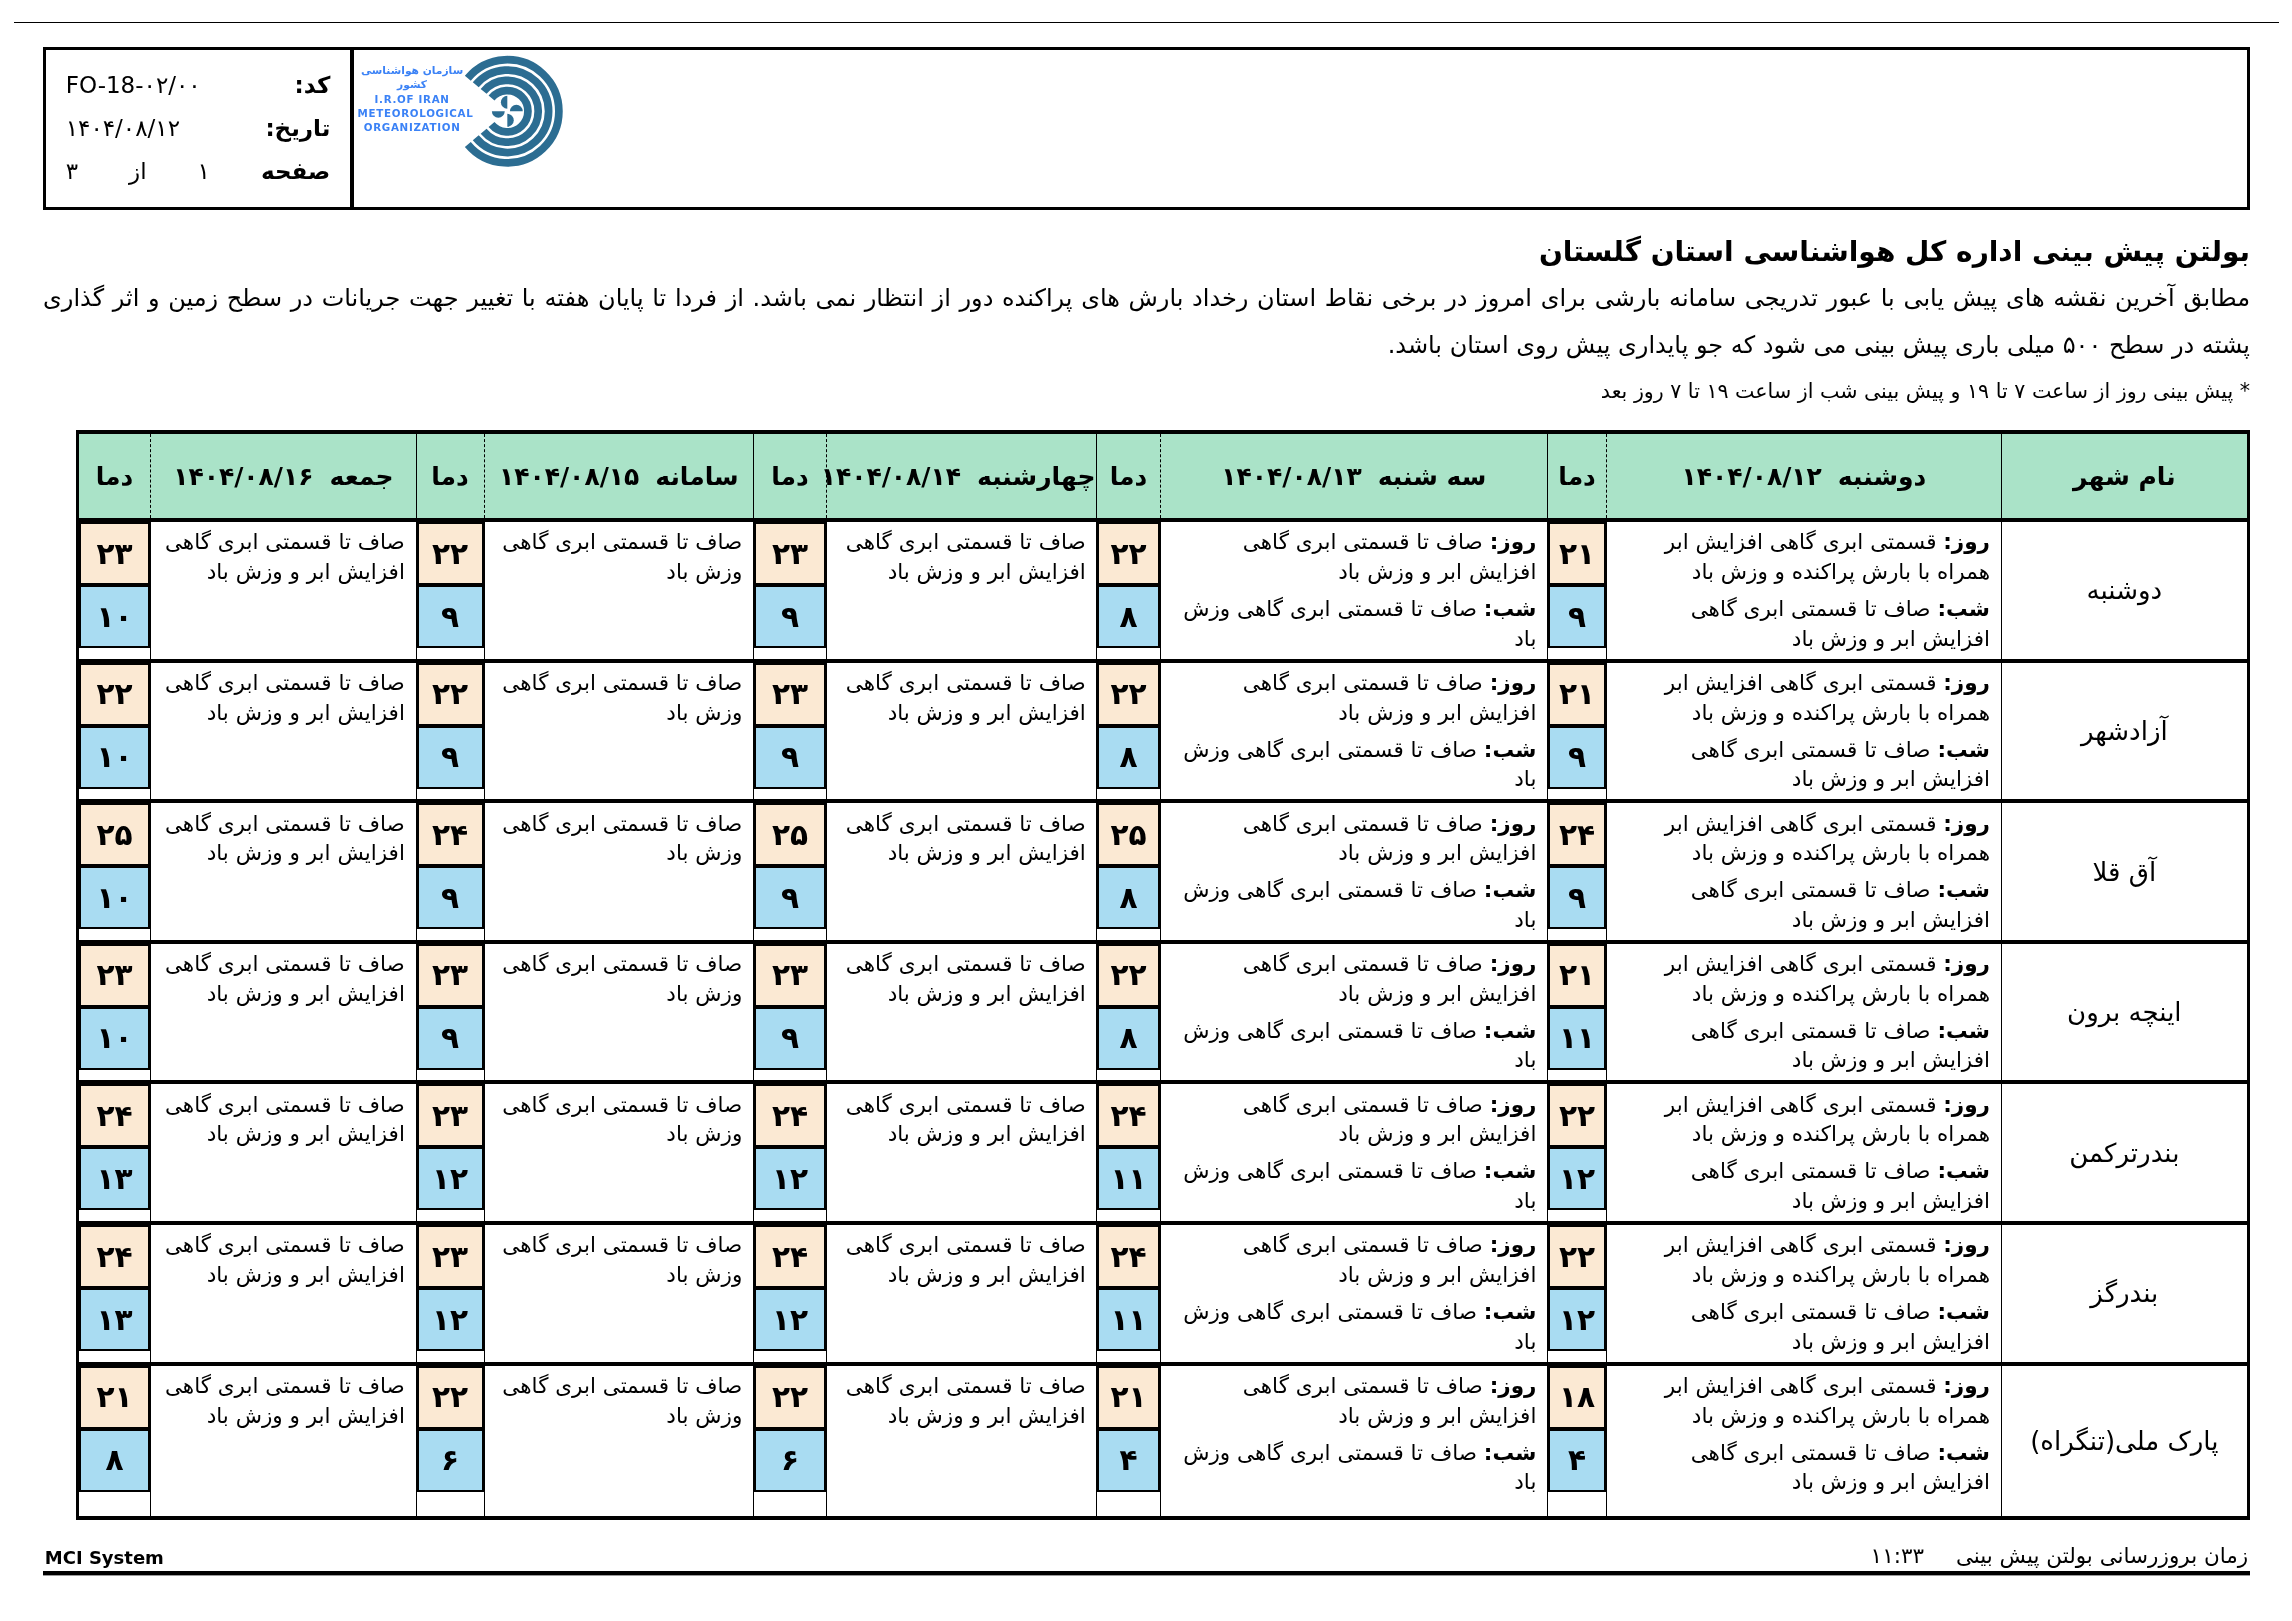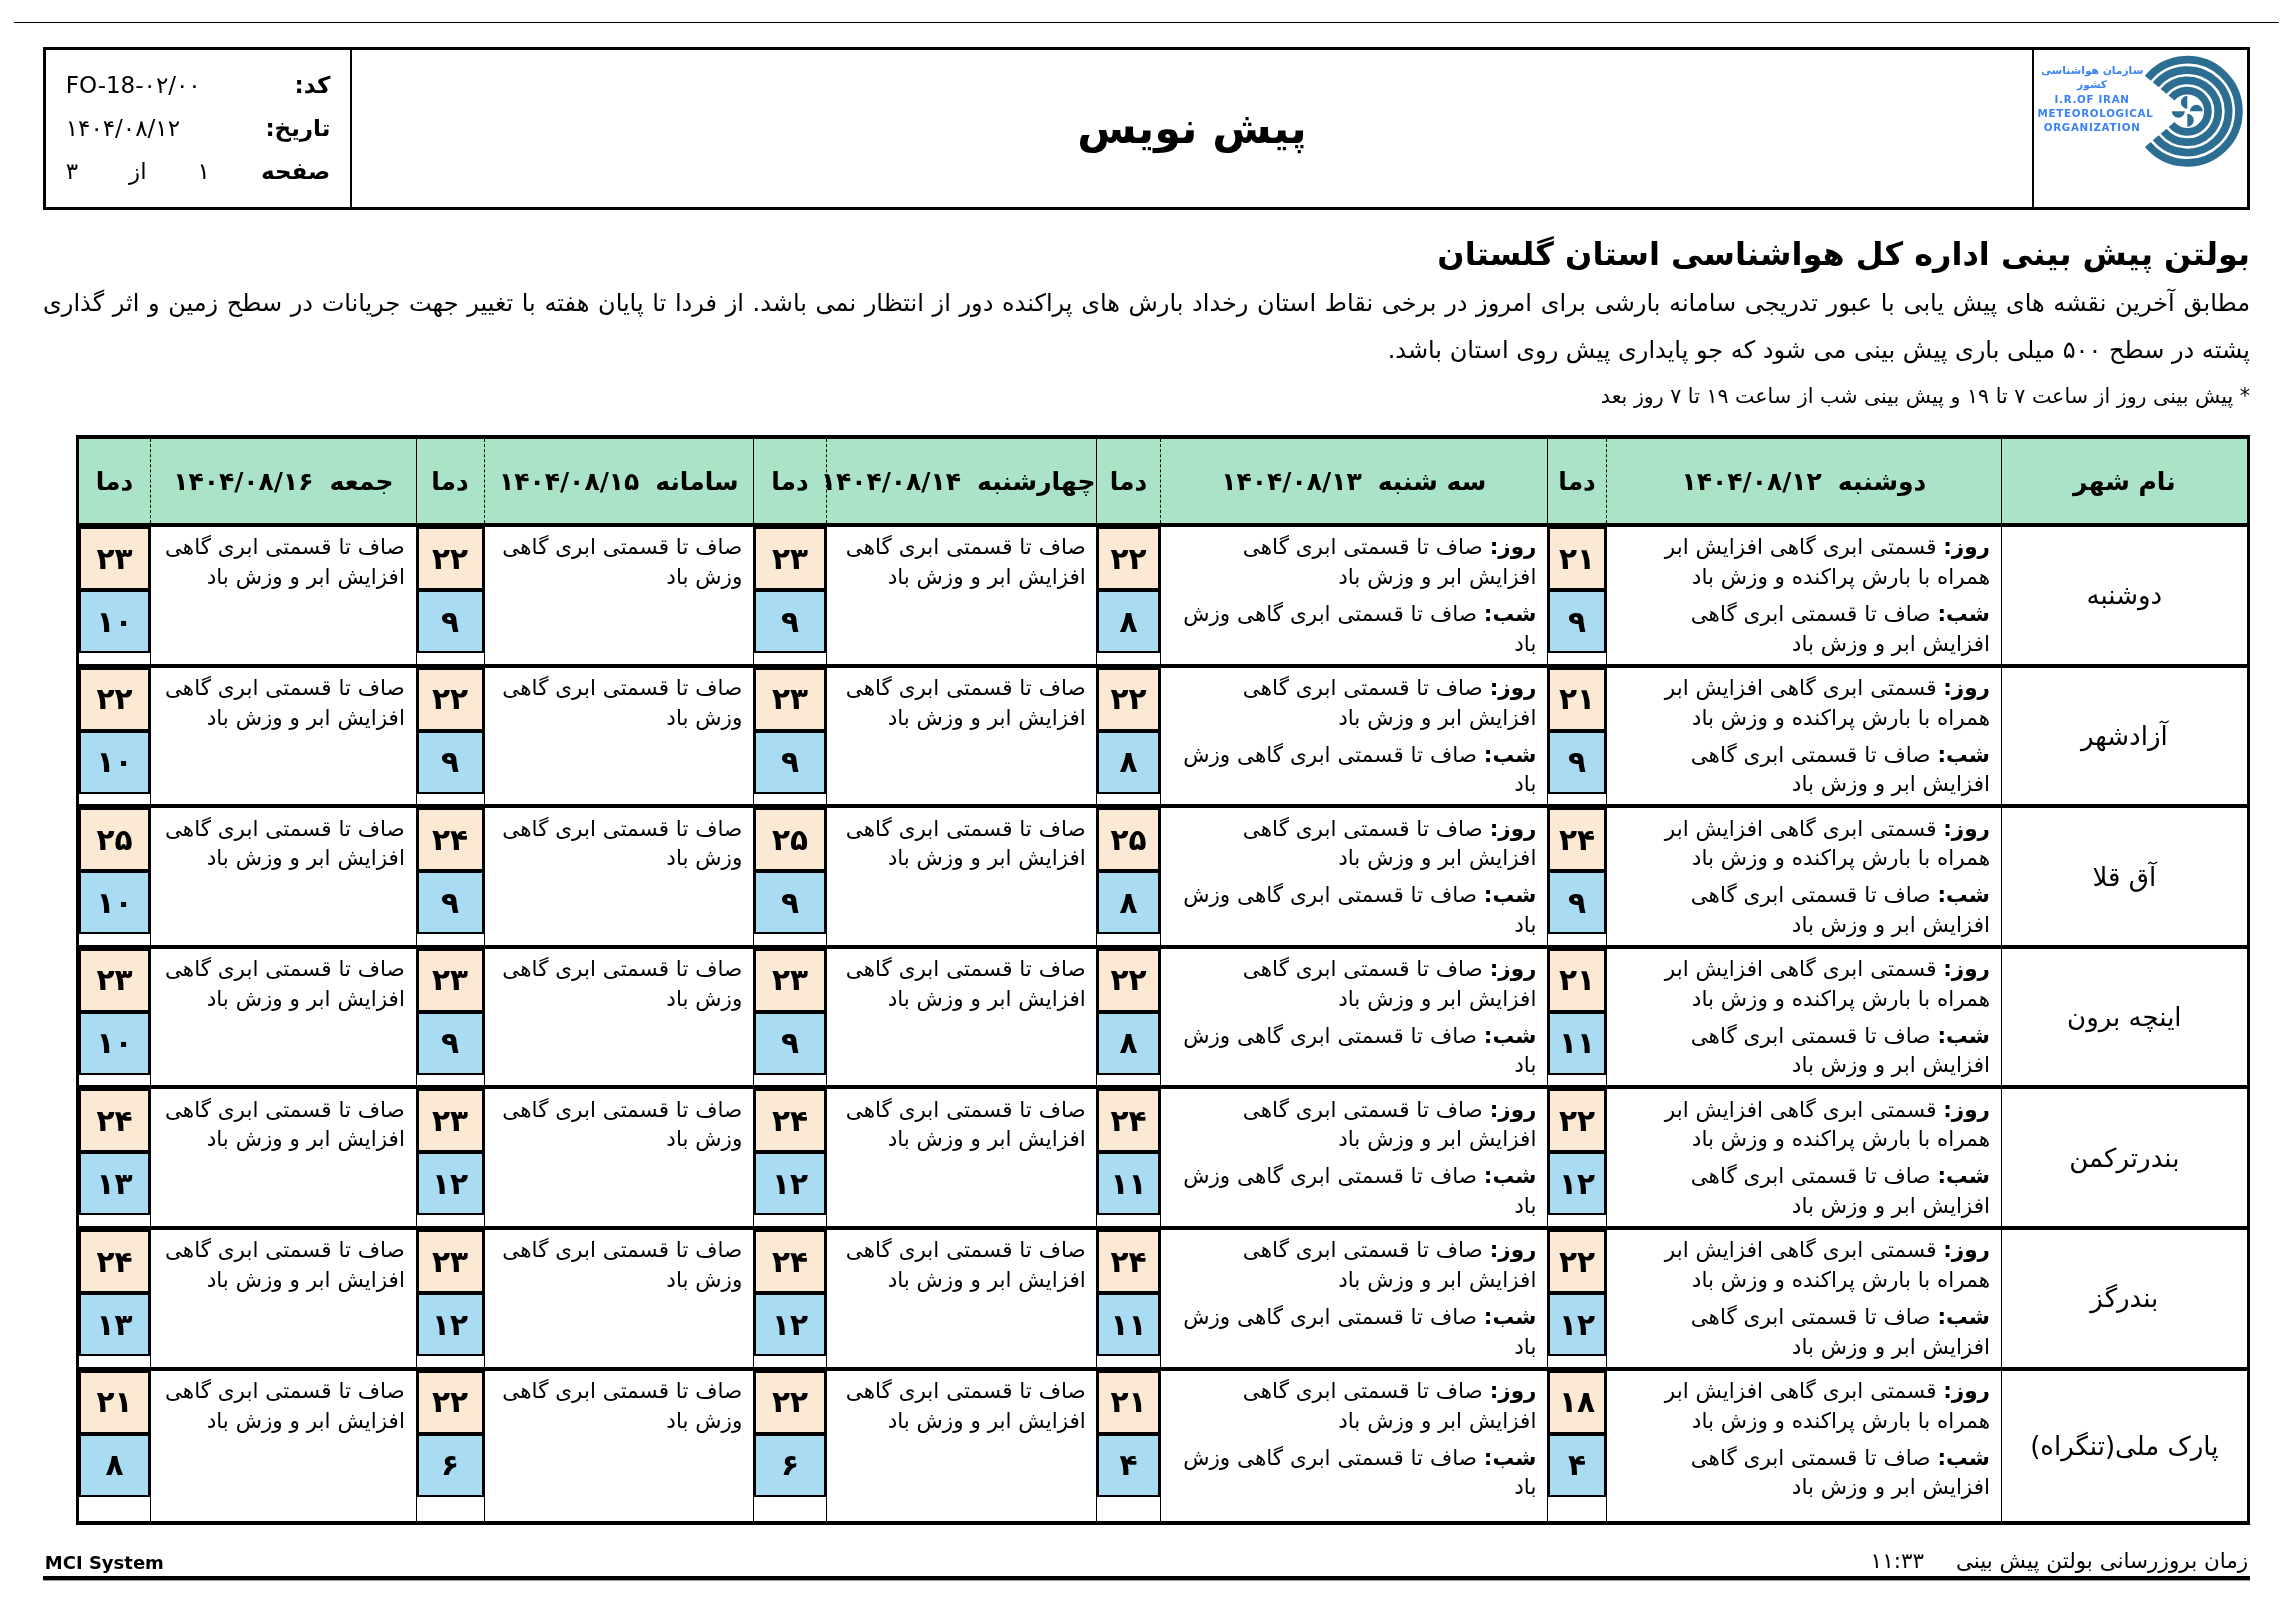--- a/index.html
+++ b/index.html
@@ -18,21 +18,21 @@
   .info-line .lab { font-weight:bold; }
   .draft-cell { flex:1; display:flex; align-items:center; justify-content:center; }
   .draft-title { font-size:43px; font-weight:bold; }
   .logo-cell { width:215px; border-left:2.7px solid #000; position:relative; direction:ltr; overflow:hidden; }
   .logo-art { position:absolute; right:0; top:2.7px; }
   .logo-text { position:absolute; left:3.6px; top:14.3px; width:109px; text-align:center; color:#3b82f6; line-height:14px; }
   .logo-text .fa { font-size:10.7px; font-weight:bold; }
   .logo-text .en { font-size:10.3px; font-weight:bold; letter-spacing:0.7px; }
 
   
-  .doc-title { font-size:32px; font-weight:bold; text-align:right; margin-top:25px; }
+  .doc-title { font-size:28px; font-weight:bold; text-align:right; margin-top:25px; }
   .doc-body { font-size:24px; text-align:justify; line-height:1.95; margin-top:7.2px; }
   .doc-note { font-size:20.6px; text-align:right; margin-top:10.7px; }
 
   
   table.forecast { border-collapse:collapse; table-layout:fixed; width:2174px; direction:rtl; margin-top:27px; border:3.6px solid #000; }
   th, td { border:1.8px solid #000; border-top-width:4.5px; border-bottom-width:4.5px; }
   thead th { background:#aae3c8; font-size:25px; font-weight:bold; height:88px; text-align:center; vertical-align:middle; }
   thead th.h-day { border-left:1.8px dashed #000; }
   thead th.h-temp { border-right:1.8px dashed #000;text-align:center; }
   thead .dow { margin-left:16px; }
@@ -71,23 +71,20 @@
       <div class="info-line">
         <span class="lab">تاریخ:</span>
         <span dir="ltr">۱۴۰۴/۰۸/۱۲</span>
       </div>
       <div class="info-line">
         <span class="lab">صفحه</span>
         <span>۱</span>
         <span>از</span>
         <span>۳</span>
       </div>
-    </div>
-    <div class="draft-cell">
-      <span class="draft-title">پیش نویس</span>
     </div>
     <div class="logo-cell">
       <svg class="logo-art" width="149" height="116" viewBox="0 0 230 180">
         <g fill="none" stroke="#2c6d92" stroke-width="12">
           <path d="M76.7,40.6 A80,80 0 1 1 76.7,143.4"></path>
           <path d="M89.0,50.9 A64,64 0 1 1 89.0,133.1"></path>
           <path d="M101.2,61.1 A48,48 0 1 1 101.2,122.9"></path>
           <path d="M113.5,71.4 A32,32 0 1 1 113.5,112.6"></path>
         </g>
         <g fill="#2c6d92" transform="translate(138,92)">

